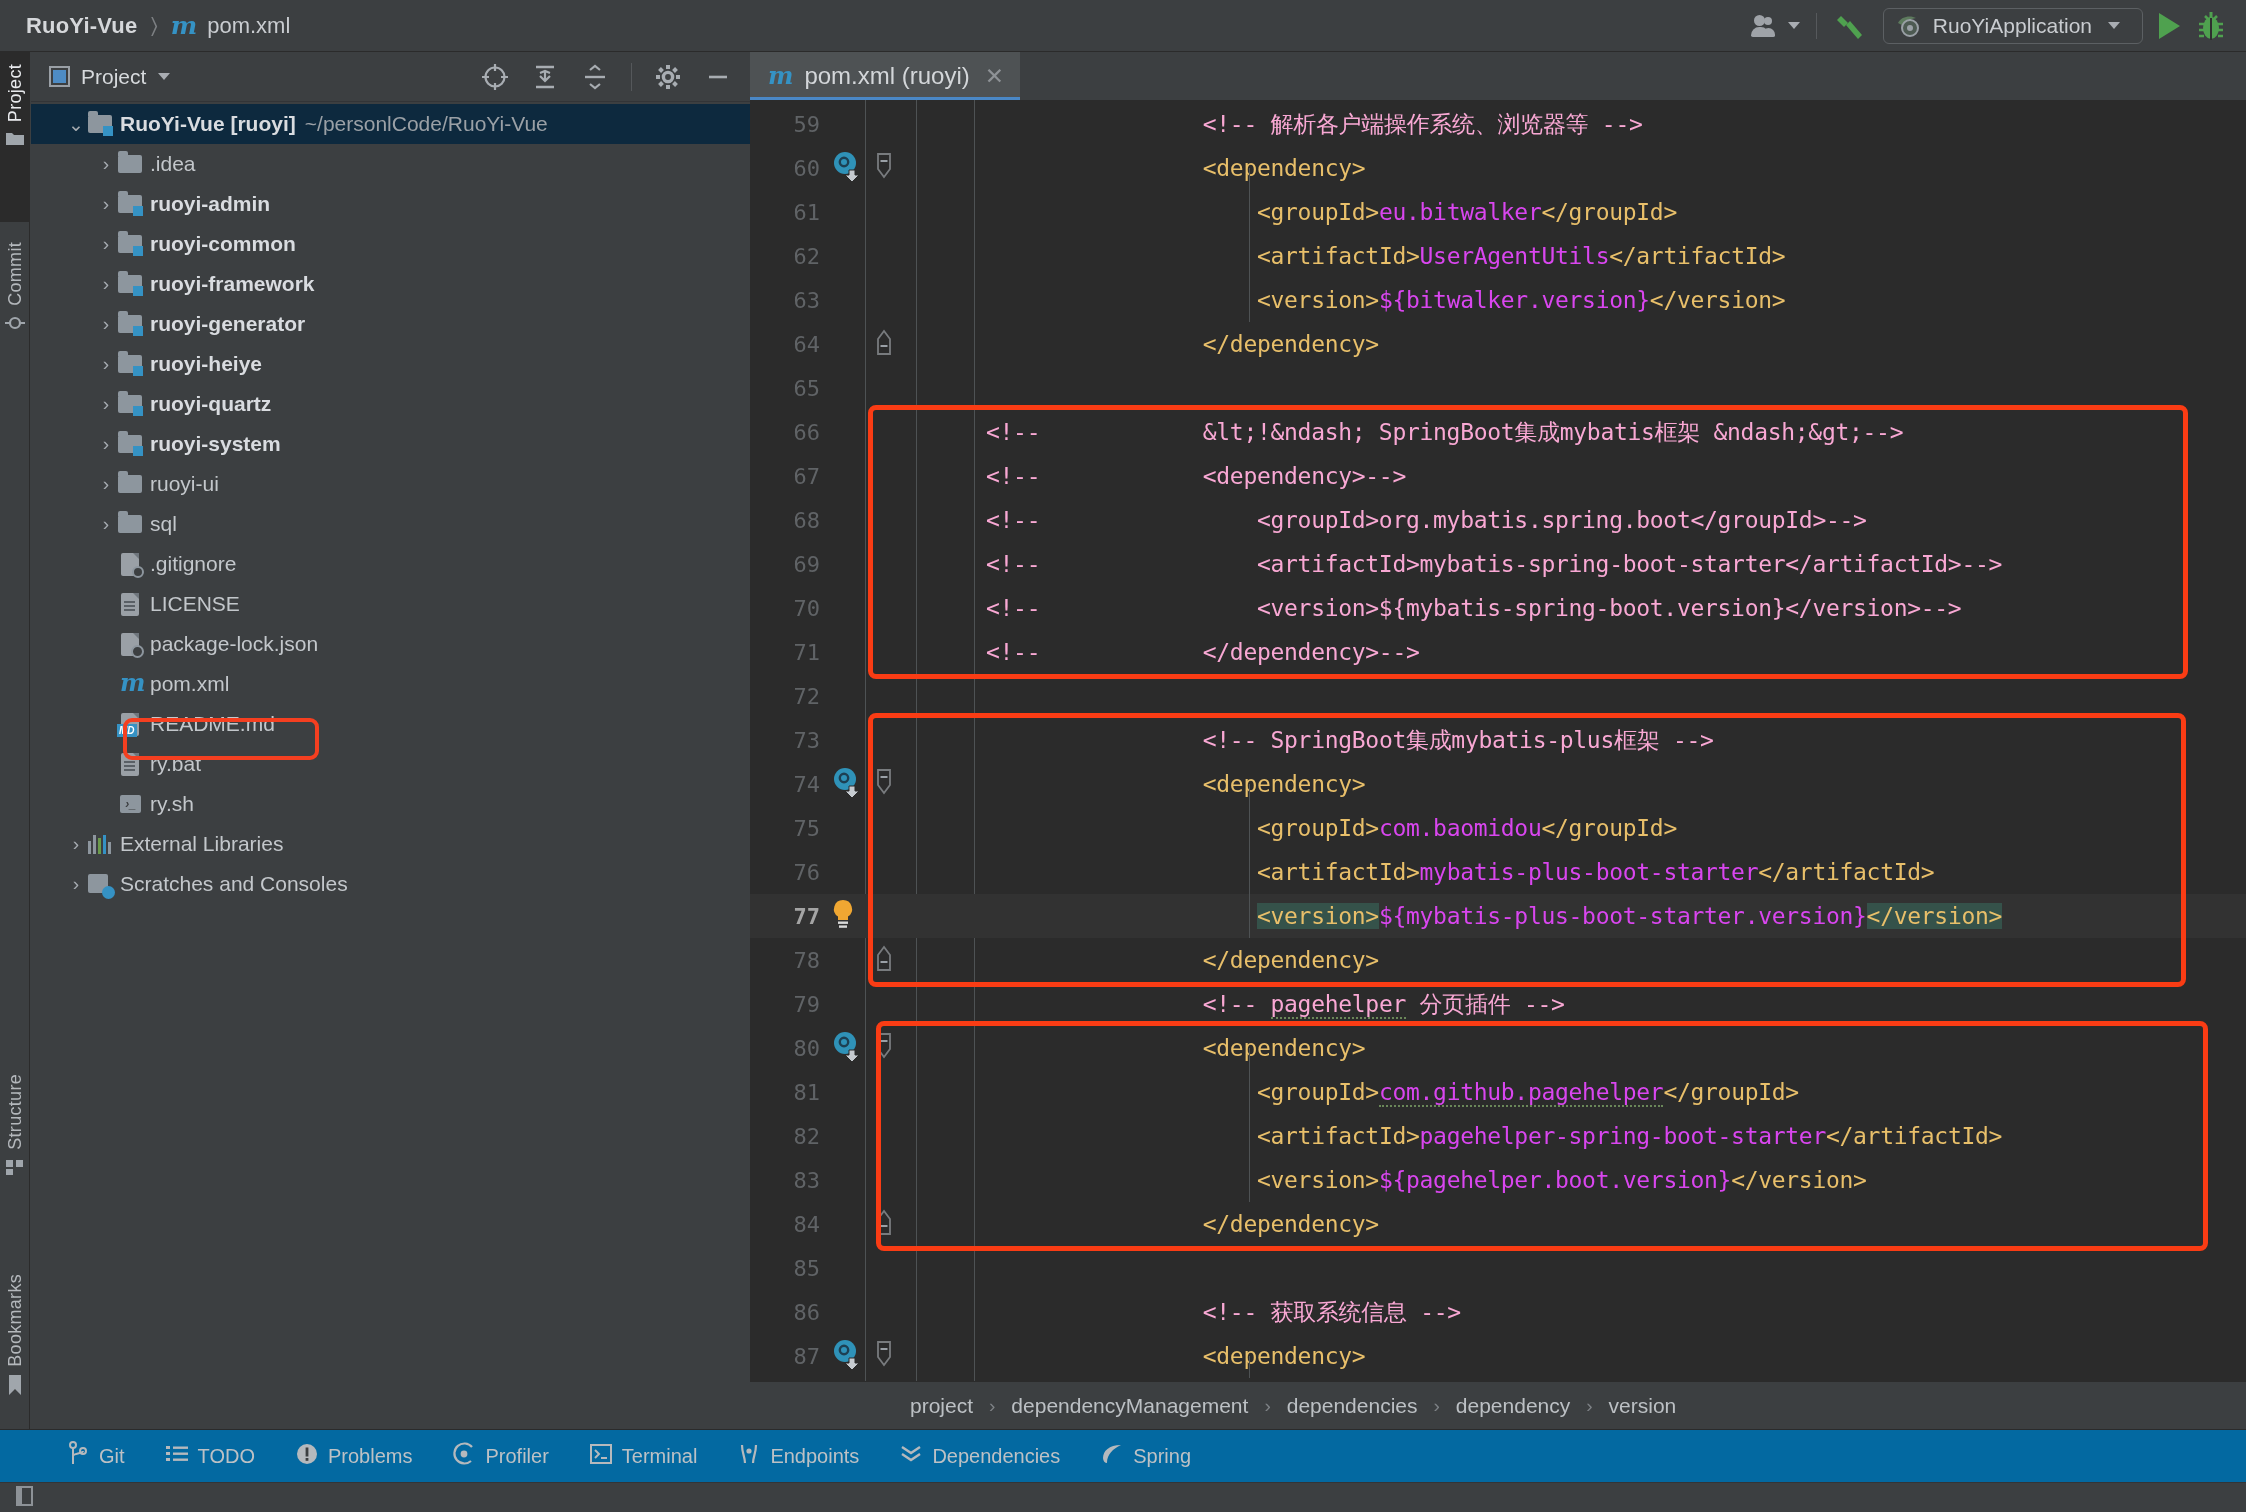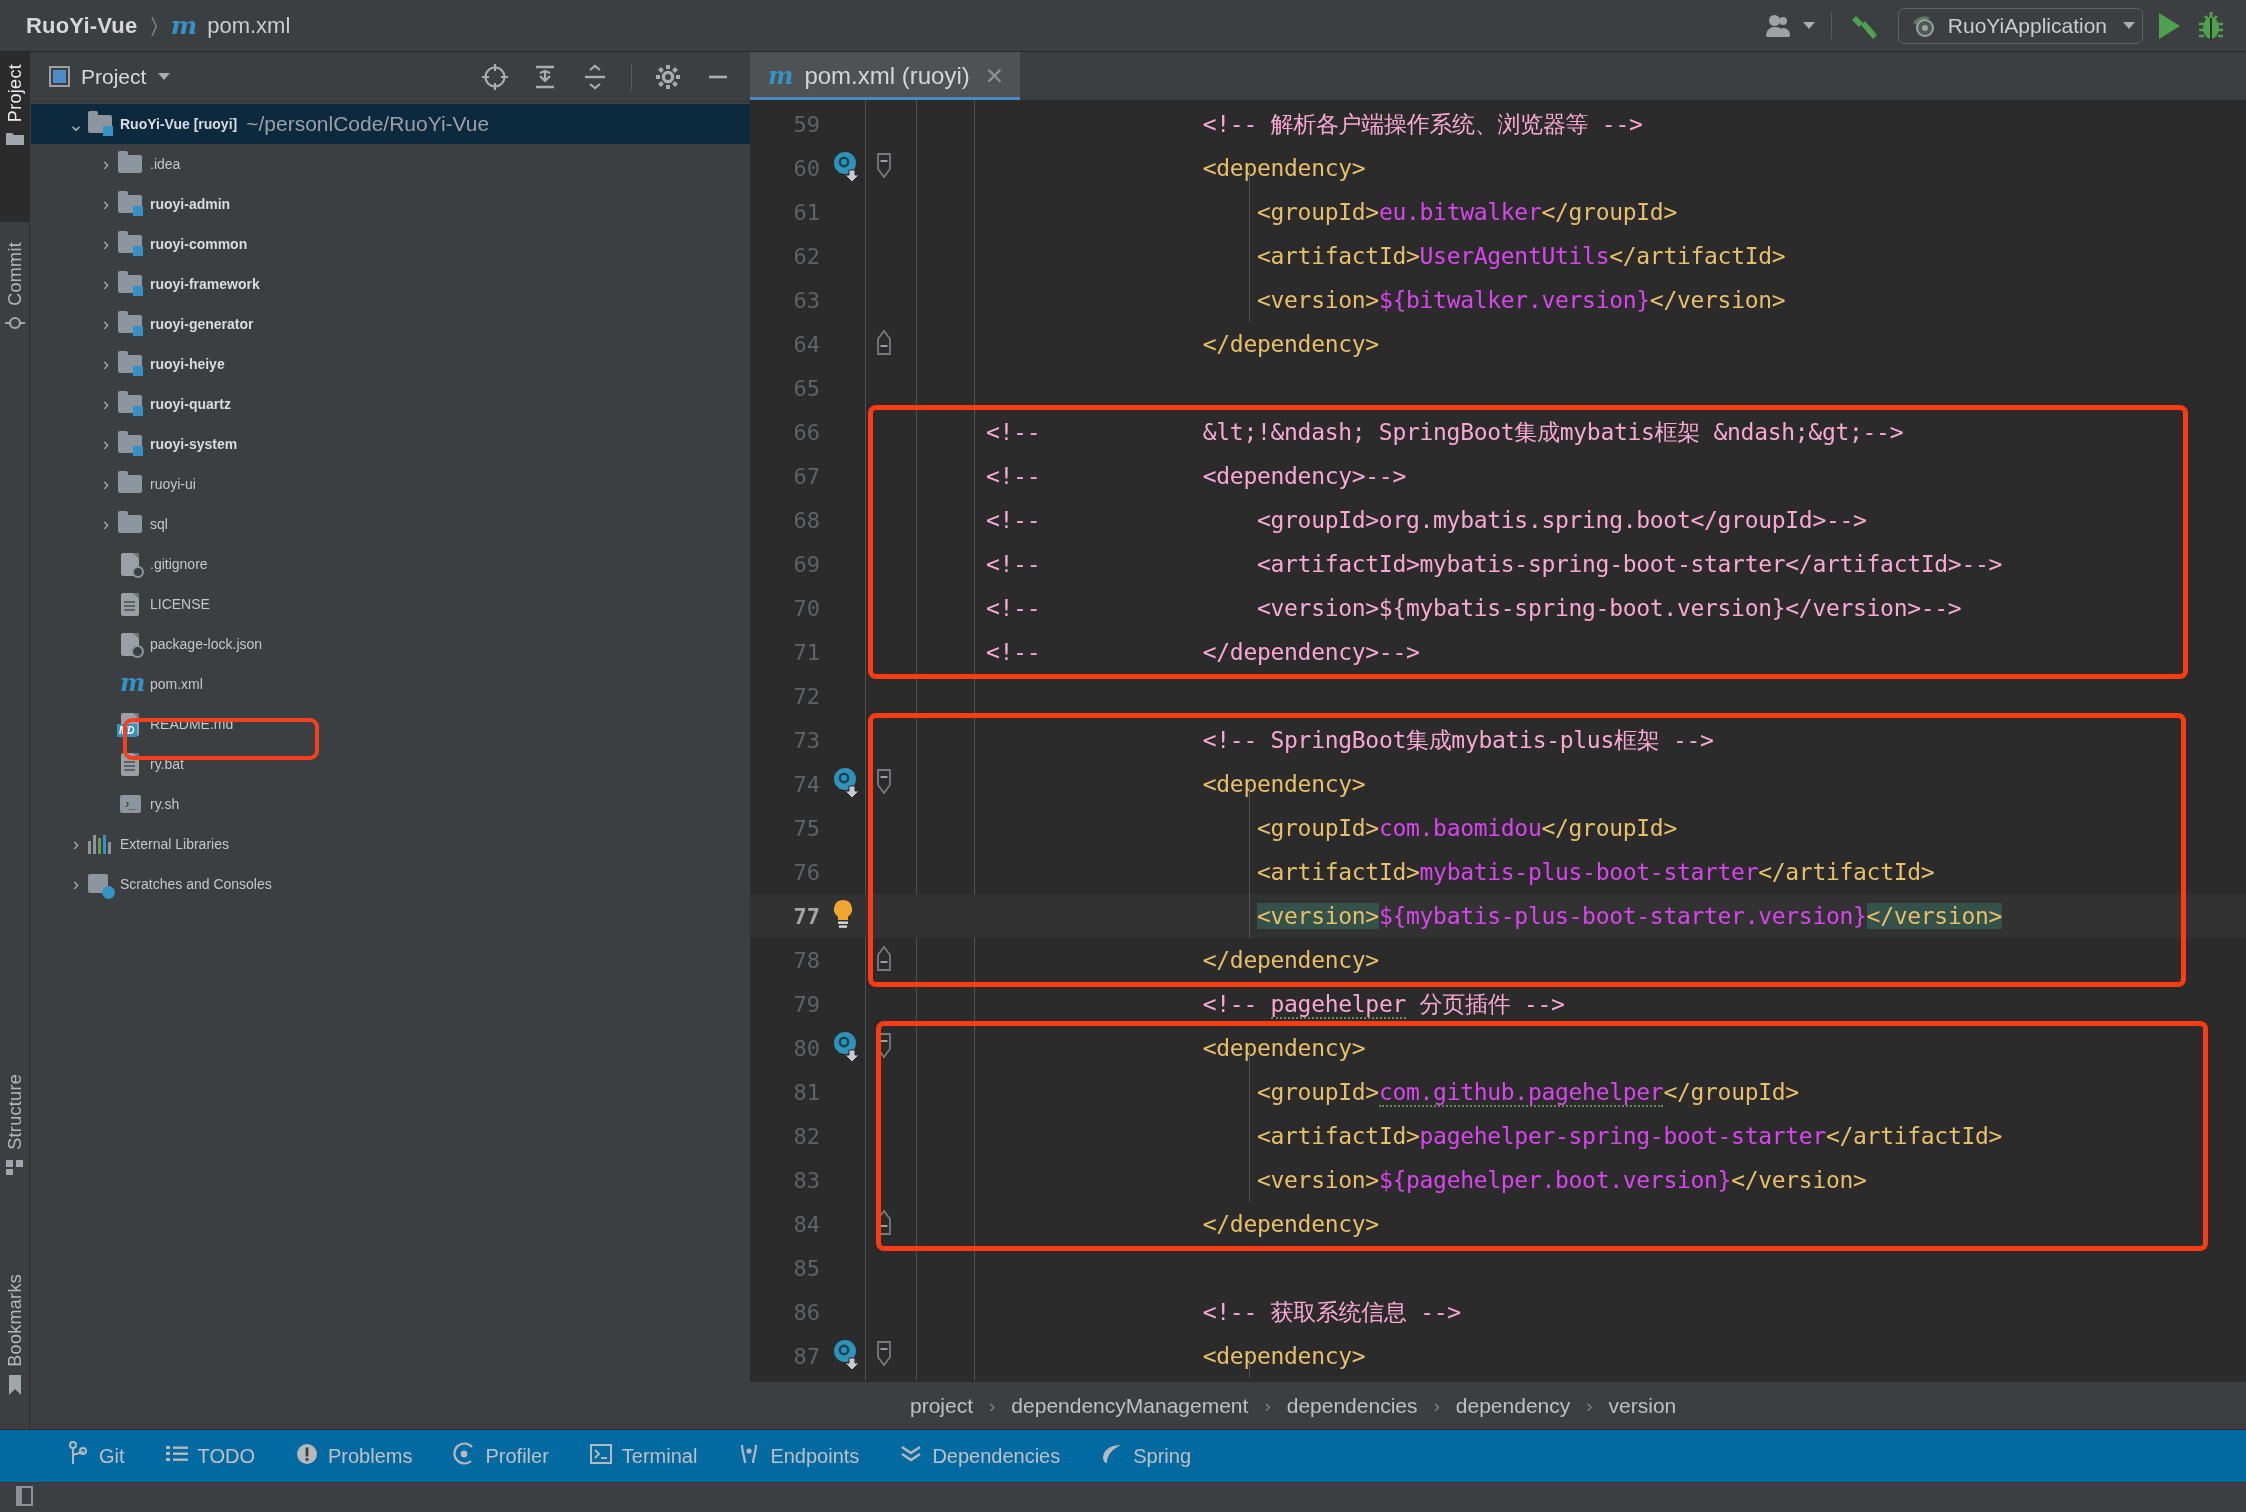--- a/index.html
+++ b/index.html
@@ -27,21 +27,21 @@
   .people-ico .h1{position:absolute;width:11px;height:11px;border-radius:50%;background:#9fa3a8;left:5px;top:6px;}
   .people-ico .b1{position:absolute;width:18px;height:10px;border-radius:9px 9px 2px 2px;background:#9fa3a8;left:2px;top:18px;}
   .people-ico .h2{position:absolute;width:8px;height:8px;border-radius:50%;background:#9fa3a8;left:15px;top:8px;}
   .people-ico .b2{position:absolute;width:13px;height:9px;border-radius:7px 7px 2px 2px;background:#9fa3a8;left:13px;top:19px;}
   .caret{ width:0;height:0;border-left:6px solid transparent;border-right:6px solid transparent;
           border-top:7px solid #a9adb2; margin-left:5px;}
   .tb-divider{ width:1px; height:26px; background:#56595c; }
   .hammer svg{ display:block; }
   #runconfig{
     display:flex; align-items:center; gap:11px;
-    height:36px; padding:0 7px 0 11px;
+    height:36px; padding:0 22px 0 11px;
     border:1px solid #5c6063; border-radius:6px; cursor:pointer;
   }
   #runconfig .rc-label{ color:#c9ccd0; font-size:21px; }
   .run-tri{ width:0;height:0;border-top:13px solid transparent;border-bottom:13px solid transparent;
             border-left:21px solid #4fa14f;}
   
   #lefttools{
     position:absolute; left:0; top:52px; width:30px; height:1377px;
     background:#3c3f41; border-right:1px solid #2b2b2b;
   }
@@ -74,21 +74,21 @@
   #pp-tools .ptool{ cursor:pointer; display:flex; align-items:center; }
   .pp-vdiv{ width:1px;height:28px;background:#55585b; }
   #pptree{ padding-top:2px; }
   .trow{
     height:40px; display:flex; align-items:center; padding-left:34px; position:relative;
     cursor:pointer; white-space:nowrap;
   }
   .trow.sel{ background:#0d293e; }
   .trow .chev{ width:22px; color:#a6abb0; font-size:19px; flex:0 0 22px; text-align:center; }
   .trow .chev.empty{ visibility:hidden; }
-  .trow .lbl{ color:#c3c7cb; font-size:14px; margin-left:7px; }
+  .trow .lbl{ color:#c3c7cb; font-size:21px; margin-left:7px; }
   .trow .lbl.bold{ font-weight:bold; color:#d9dce0;}
   .trow .sub{ color:#9aa0a6; font-size:21px; margin-left:9px; }
   .ic{ width:26px;height:26px;position:relative;flex:0 0 26px;}
   
   .fold{ position:absolute; left:1px; top:4px; width:24px;height:18px;background:#8d969e;border-radius:2px;}
   .fold::before{content:'';position:absolute;left:0;top:-4px;width:10px;height:5px;background:#8d969e;border-radius:2px 2px 0 0;}
   .badge{ position:absolute; right:0px; bottom:1px; width:10px;height:10px;background:#3592c4;}
   
   .fileic{ position:absolute; left:4px; top:2px; width:18px;height:23px;background:#9aa0a6;border-radius:2px;}
   .fileic::after{content:'';position:absolute;right:0;top:0;border-left:6px solid transparent;border-top:6px solid #6f767d;}

